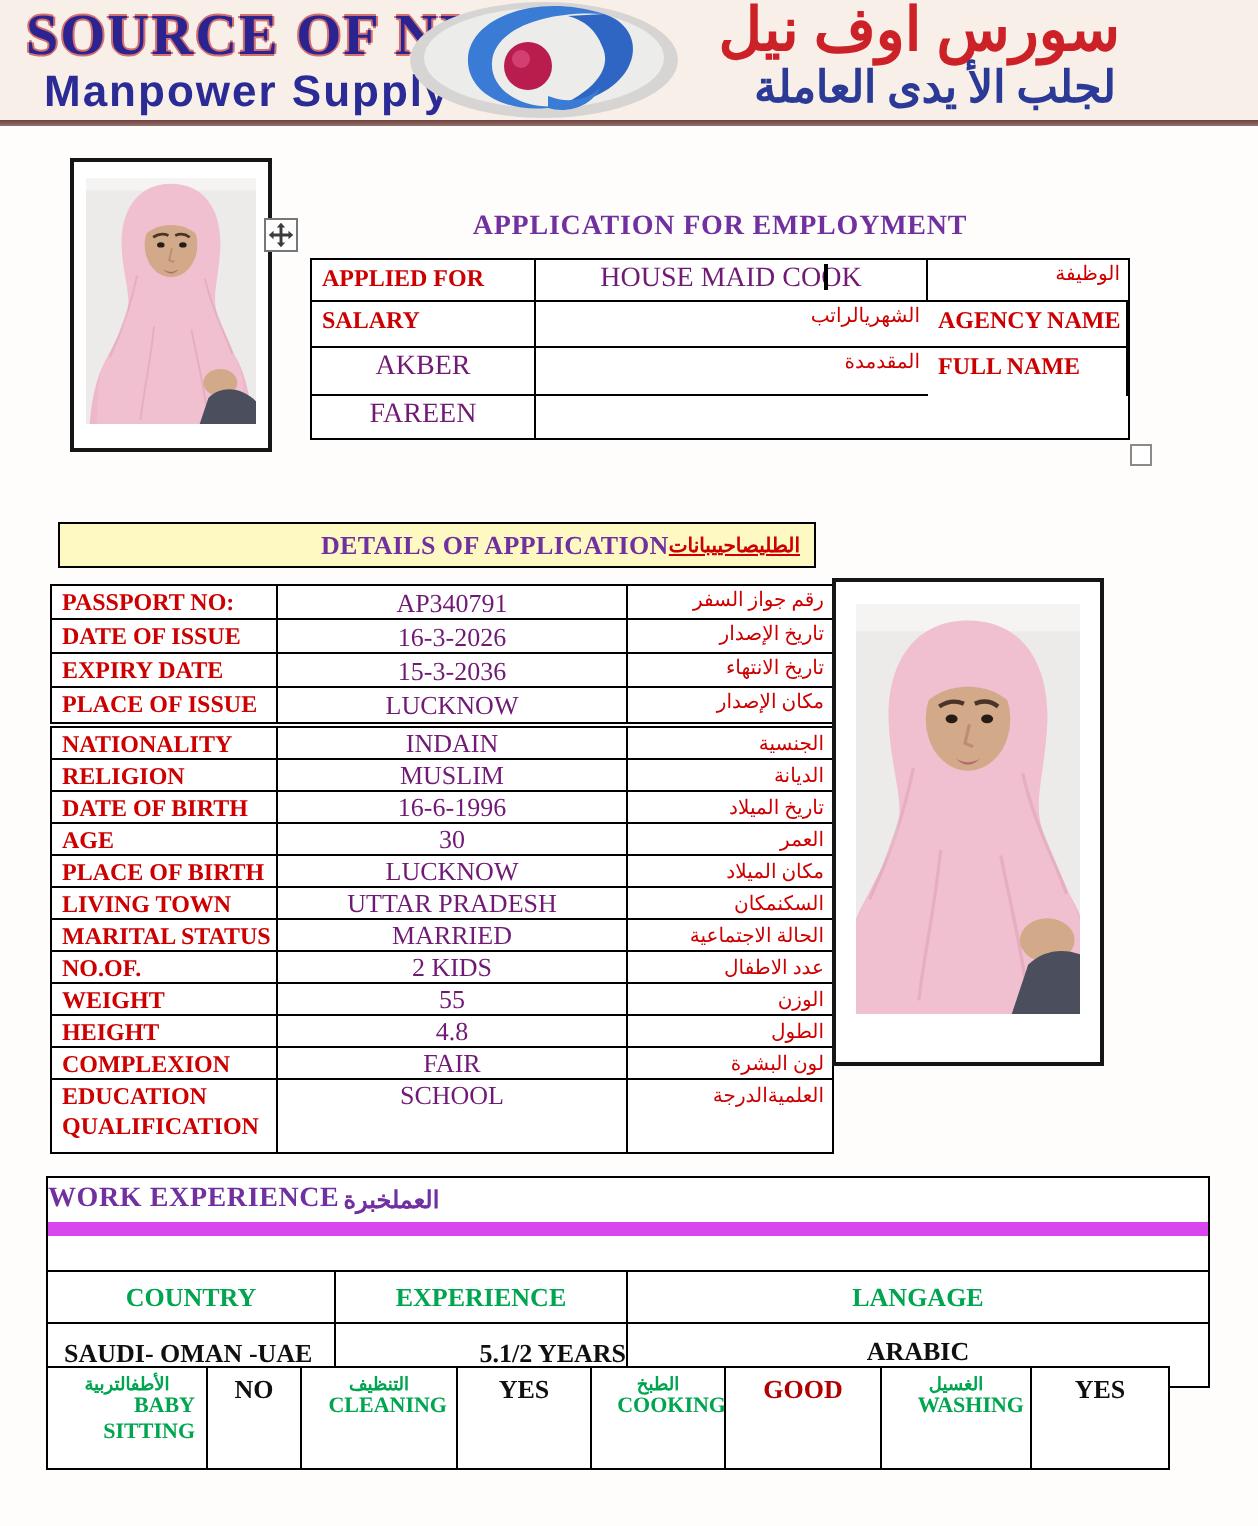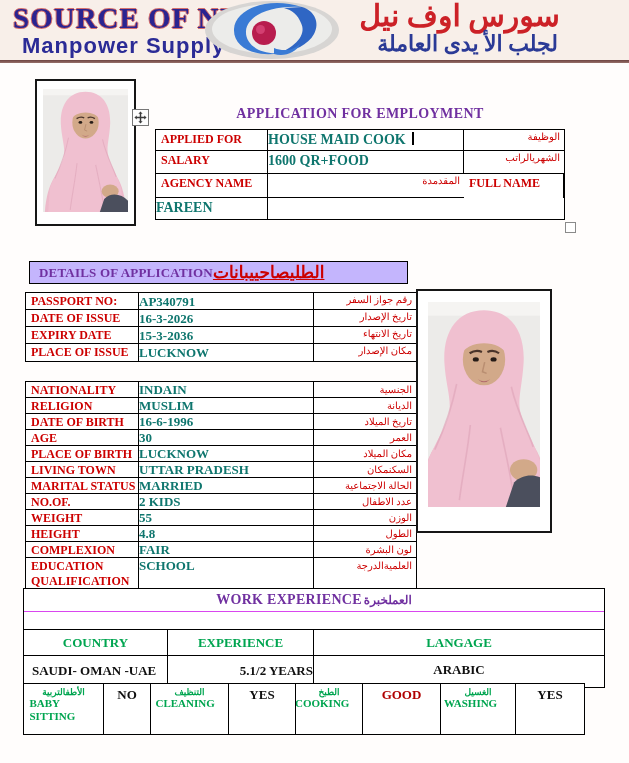--- a/index.html
+++ b/index.html
@@ -27,60 +27,60 @@
 
   
   .app-title{position:absolute;left:155px;top:106px;width:410px;text-align:center;font-size:14px;font-weight:bold;color:#7030a0;letter-spacing:.4px;}
 
   
   .tbl{position:absolute;display:grid;border:1px solid #000;box-sizing:content-box;background:#fff;}
   .tbl>div{border-right:1px solid #000;border-bottom:1px solid #000;box-sizing:border-box;overflow:hidden;}
   .tbl>div.lastcol{border-right:none;}
   .tbl>div.lastrow{border-bottom:none;}
   .cell-label{color:#cc0000;font-weight:bold;font-size:12px;line-height:14px;padding:2px 0 0 5px;}
-  .cell-value{color:#0f766e;font-weight:bold;font-size:13.5px;padding-top:1px;}
+  .cell-value{color:#701a75;font-weight:normal;font-size:13.5px;text-align:center;padding-top:1px;}
   .cell-ar{color:#cc0000;font-weight:normal;font-size:10px;text-align:right;direction:rtl;padding:1px 4px 0 0;}
 
   .employment-tbl{left:155px;top:129px;width:408px;grid-template-columns:112px 196px 100px;grid-template-rows:21px 23px 24px 21px;}
   .employment-tbl .cell-value{font-size:14px;padding-top:2px;}
   .text-caret{position:absolute;left:412px;top:132px;width:1.5px;height:13px;background:#000;}
 
-  .details-header{position:absolute;left:29px;top:261px;width:377px;height:21px;border:1px solid #000;background:#c4b5fd;display:flex;justify-content:flex-start;align-items:center;box-sizing:content-box;}
+  .details-header{position:absolute;left:29px;top:261px;width:377px;height:21px;border:1px solid #000;background:#fef9c3;display:flex;justify-content:flex-end;align-items:center;box-sizing:content-box;}
   .details-title{color:#7030a0;font-weight:bold;font-size:13px;padding-left:9px;letter-spacing:.2px;}
-  .details-title-ar{color:#cc0000;font-weight:bold;font-size:17px;text-decoration:underline;padding-right:7px;direction:rtl;}
+  .details-title-ar{color:#cc0000;font-weight:bold;font-size:10px;text-decoration:underline;padding-right:7px;direction:rtl;}
 
   .passport-tbl{left:25px;top:292px;width:390px;grid-template-columns:113px 175px 102px;grid-template-rows:repeat(4,17px);}
   .passport-tbl .cell-label{font-size:12px;padding-top:1px;}
   .passport-tbl .cell-value{font-size:13px;}
 
-  .personal-tbl{left:25px;top:363px;width:390px;grid-template-columns:113px 175px 102px;grid-template-rows:repeat(11,16px) 36px;margin-top:18px;}
+  .personal-tbl{left:25px;top:363px;width:390px;grid-template-columns:113px 175px 102px;grid-template-rows:repeat(11,16px) 36px;}
   .personal-tbl .cell-label{font-size:12px;line-height:14.5px;padding-top:1px;}
   .personal-tbl .cell-value{font-size:13px;padding-top:0;}
   .personal-tbl .cell-ar{padding-top:2px;}
 
   
   .work-tbl{position:absolute;left:23px;top:588px;width:580px;border:1px solid #000;background:#fff;box-sizing:content-box;}
-  .work-title-row{height:22px;border-bottom:1px solid #d946ef;display:flex;align-items:center;justify-content:center;gap:2px;}
+  .work-title-row{height:22px;border-bottom:7px solid #d946ef;display:flex;align-items:center;justify-content:flex-start;gap:2px;}
   .work-title{color:#7030a0;font-weight:bold;font-size:14px;letter-spacing:.3px;}
   .work-title-ar{color:#7030a0;font-weight:bold;font-size:12px;direction:rtl;}
   .work-empty-row{height:17px;border-bottom:1px solid #000;}
   .work-head-row,.work-val-row{display:grid;grid-template-columns:144px 146px 290px;}
   .work-head-row{height:25px;border-bottom:1px solid #000;}
   .work-head-row>div{border-right:1px solid #000;box-sizing:border-box;text-align:center;color:#00a550;font-weight:bold;font-size:13px;padding-top:5px;}
   .work-head-row>div.lastcol,.work-val-row>div.lastcol{border-right:none;}
   .work-val-row{height:31px;}
   .work-val-row>div{border-right:1px solid #000;box-sizing:border-box;font-weight:bold;color:#101010;}
   .work-country{font-size:13px;padding:7px 0 0 8px;}
   .work-years{font-size:13px;text-align:right;padding-top:7px;}
   .work-lang{font-size:13px;text-align:center;padding-top:6px;}
 
   .skills-tbl{left:23px;top:683px;width:560px;height:50px;grid-template-columns:80px 47px 78px 67px 67px 78px 75px 68px;grid-template-rows:50px;}
   .skill-label{display:flex;flex-direction:column;align-items:center;justify-content:flex-start;padding-top:3px;}
   .skill-ar{color:#00a550;font-weight:bold;font-size:9px;line-height:10px;direction:rtl;}
-  .skill-en{color:#00a550;font-weight:bold;font-size:11px;line-height:12.5px;text-align:left;width:68px;}
+  .skill-en{color:#00a550;font-weight:bold;font-size:11px;line-height:12.5px;text-align:right;width:68px;}
   .skill-answer{color:#101010;font-weight:bold;font-size:13px;text-align:center;padding-top:3px;}
   .skill-answer.good{color:#b00000;}
 </style>
 </head>
 <body>
 
 <div id="page">
 
   <div class="letterhead">
     <div class="company-en">SOURCE OF NILE</div>
@@ -130,24 +130,24 @@
   </div>
 
   <div class="app-title">APPLICATION FOR EMPLOYMENT</div>
 
   <div class="tbl employment-tbl">
     <div class="cell-label">APPLIED FOR</div>
     <div class="cell-value">HOUSE MAID COOK</div>
     <div class="cell-ar lastcol">الوظيفة</div>
 
     <div class="cell-label">SALARY</div>
-    <div class="cell-value">1600  QR+FOOD</div>
     <div class="cell-ar lastcol">الشهريالراتب</div>
 
     <div class="cell-label">AGENCY NAME</div>
+    <div class="cell-value">AKBER</div>
     <div class="cell-ar lastcol">المقدمدة</div>
 
     <div class="cell-label lastrow">FULL NAME</div>
     <div class="cell-value lastrow">FAREEN</div>
     <div class="cell-ar lastcol lastrow"></div>
   </div>
   <div class="text-caret"></div>
   <div class="resize-handle"></div>
 
   <div class="details-header">

